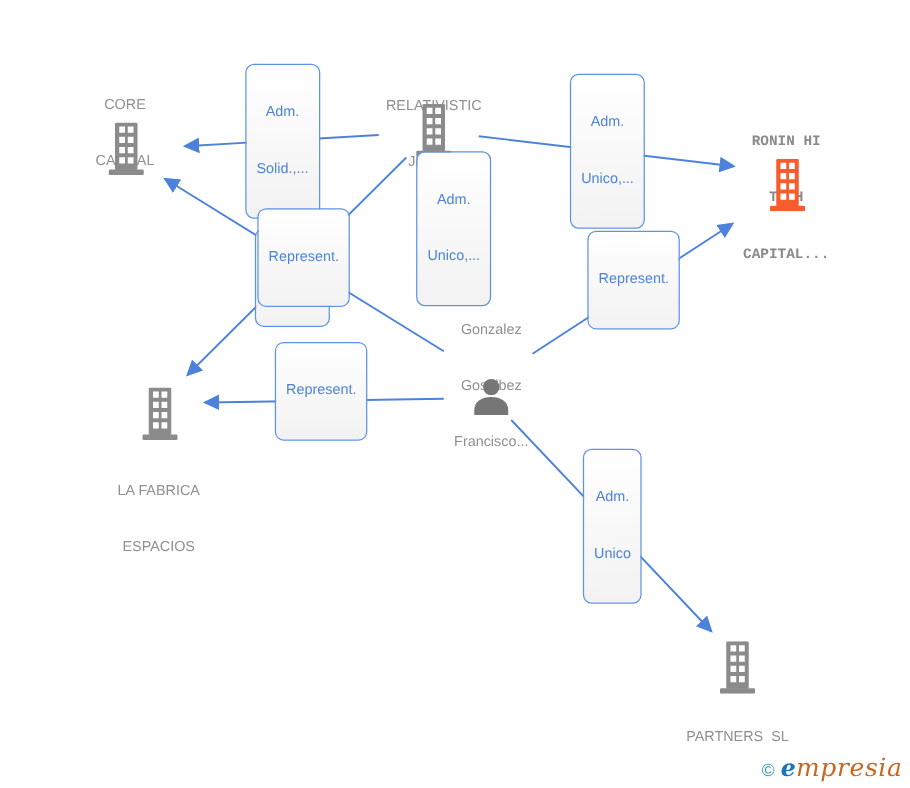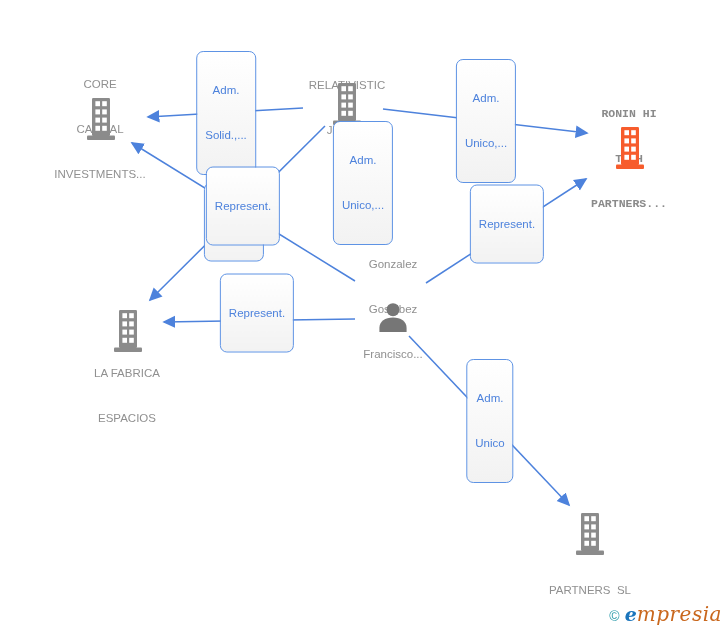--- a/index.html
+++ b/index.html
@@ -86,42 +86,41 @@
       <line x1="355" y1="319" x2="164" y2="322" marker-end="url(#arrow)"></line>
       <line x1="426" y1="283" x2="586" y2="179" marker-end="url(#arrow)"></line>
       <line x1="409" y1="336" x2="569" y2="505" marker-end="url(#arrow)"></line>
     </g>
   </svg>
 
   <div>
     <div class="node-label" style="left:100px;top:47px">
       <div>CORE</div>
       <div>CAPITAL</div>
-      <div>INVESTMENTS...</div>
     </div>
     <svg class="icon c-gray" style="left:85px;top:98px" width="32" height="42">
         <use href="#sym-building"></use>
       </svg>
   </div>
 
   <div>
     <div class="node-label" style="left:347px;top:48px">
       <div>RELATIVISTIC</div>
       <div>JET  SL</div>
     </div>
     <svg class="icon c-gray" style="left:331px;top:83px" width="32" height="42">
         <use href="#sym-building"></use>
       </svg>
   </div>
 
   <div>
     <div class="node-label bold" style="left:629px;top:76px">
       <div>RONIN HI</div>
       <div>TECH</div>
-      <div>PARTNERS...</div>
+      <div>CAPITAL...</div>
     </div>
     <svg class="icon c-orange" style="left:614px;top:127px" width="32" height="42">
         <use href="#sym-building"></use>
       </svg>
   </div>
 
   <div>
     <div class="node-label" style="left:393px;top:227px">
       <div>Gonzalez</div>
       <div>Gosalbez</div>
@@ -129,21 +128,21 @@
     </div>
     <svg class="icon c-person" style="left:378px;top:302px" width="30" height="30">
         <use href="#sym-person"></use>
       </svg>
   </div>
 
   <div>
     <svg class="icon c-gray" style="left:112px;top:310px" width="32" height="42">
         <use href="#sym-building"></use>
       </svg>
-    <div class="node-label" style="left:127px;top:336px">
+    <div class="node-label" style="left:127px;top:356px">
       <div>LA FABRICA</div>
       <div>ESPACIOS</div>
     </div>
   </div>
 
   <div>
     <svg class="icon c-gray" style="left:574px;top:513px" width="32" height="42">
         <use href="#sym-building"></use>
       </svg>
     <div class="node-label" style="left:590px;top:553px">

